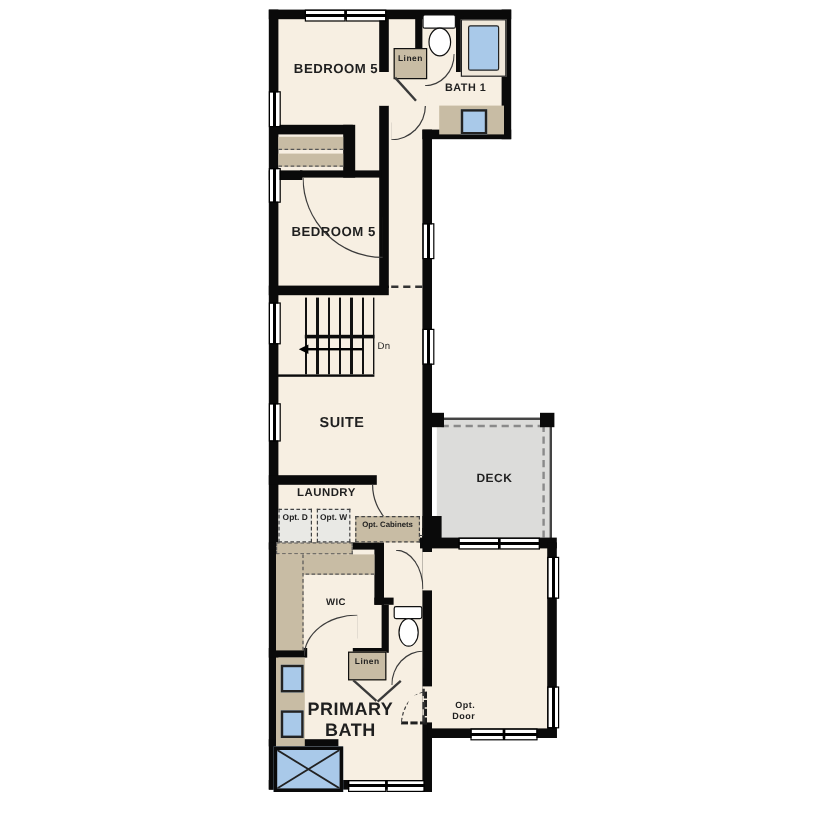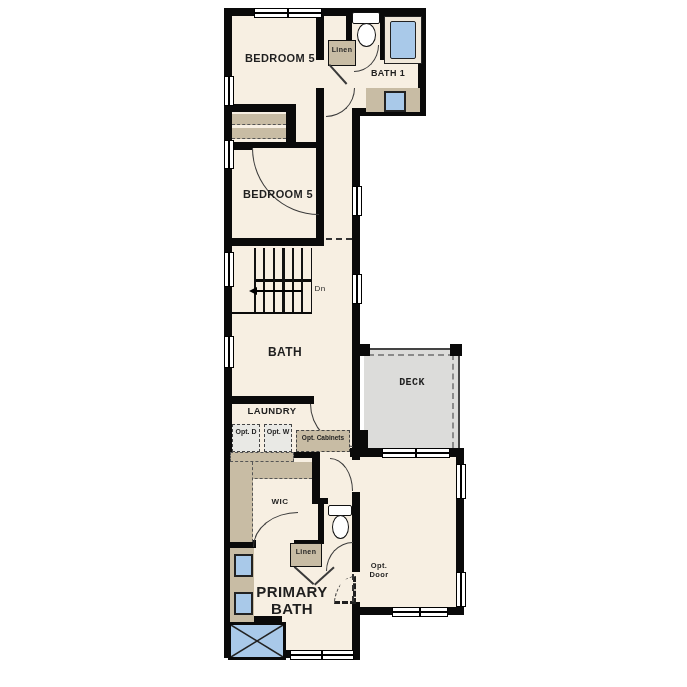--- a/index.html
+++ b/index.html
@@ -147,21 +147,21 @@
     <svg width="52" height="32" viewBox="0 0 52 32" style="display:block;">
       <line x1="0" y1="0" x2="52" y2="32" stroke="#222" stroke-width="1.5"></line>
       <line x1="52" y1="0" x2="0" y2="32" stroke="#222" stroke-width="1.5"></line>
     </svg>
   </div>
 
   <div class="lbl" style="left:234px;top:52px;width:92px;font-size:11px;">BEDROOM 5</div>
   <div class="lbl" style="left:368px;top:68px;width:40px;font-size:9px;">BATH 1</div>
   <div class="lbl" style="left:232px;top:188px;width:92px;font-size:11px;">BEDROOM 5</div>
   <div class="lbl" style="left:308px;top:284px;width:24px;font-size:8px;font-weight:normal;">Dn</div>
-  <div class="lbl" style="left:250px;top:346px;width:70px;font-size:12px;">BATH</div>
+  <div class="lbl" style="left:250px;top:346px;width:70px;font-size:12px;">SUITE</div>
   <div class="lbl" style="left:234px;top:406px;width:76px;font-size:9.5px;">LAUNDRY</div>
-  <div class="lbl" style="left:390px;top:377px;width:44px;font-size:10px;font-family:Liberation Mono, monospace;">DECK</div>
+  <div class="lbl" style="left:390px;top:394px;width:44px;font-size:10px;">DECK</div>
   <div class="lbl" style="left:258px;top:497px;width:44px;font-size:8px;">WIC</div>
   <div class="lbl" style="left:252px;top:583px;width:80px;font-size:15px;">PRIMARY BATH</div>
-  <div class="lbl" style="left:358px;top:562px;width:34px;font-size:7.5px;text-align:center;padding-left:4px;">Opt. Door</div>
+  <div class="lbl" style="left:358px;top:584px;width:34px;font-size:7.5px;text-align:right;padding-left:4px;">Opt. Door</div>
 
 
 </div>
 
 </body></html>

